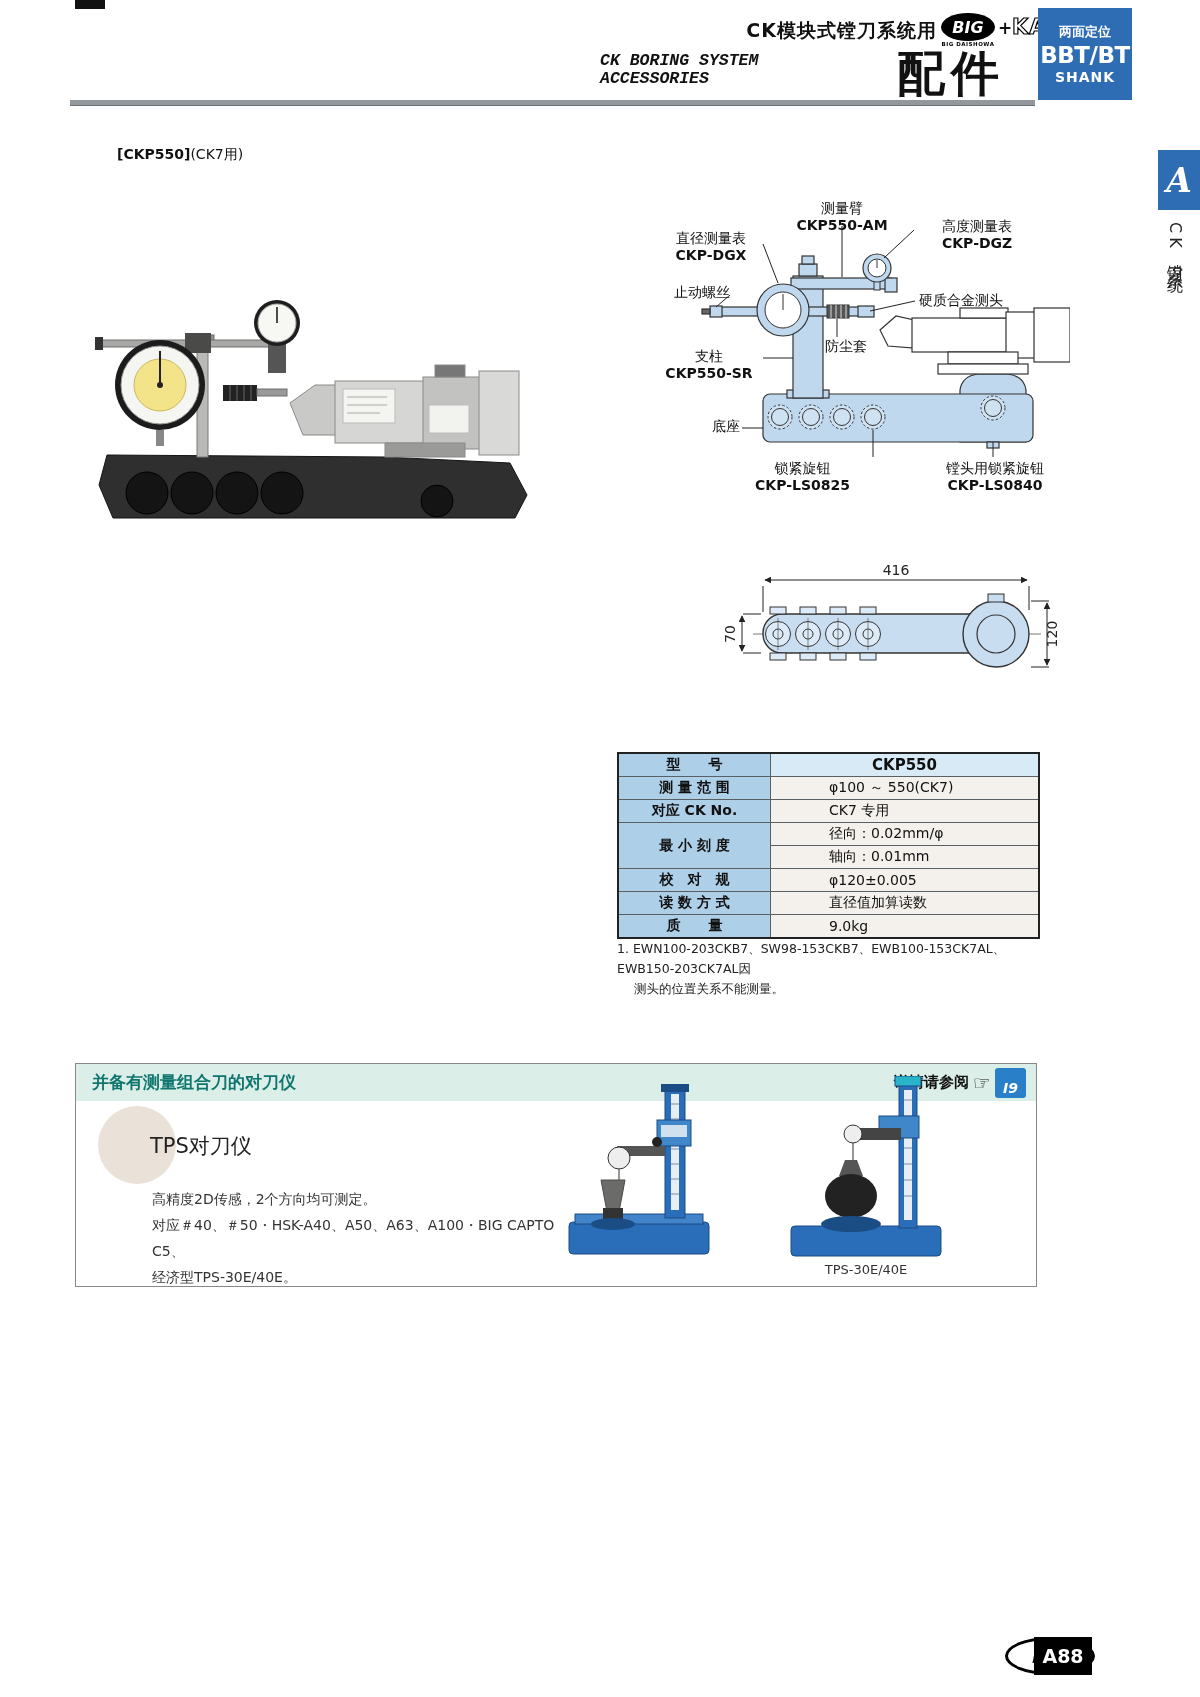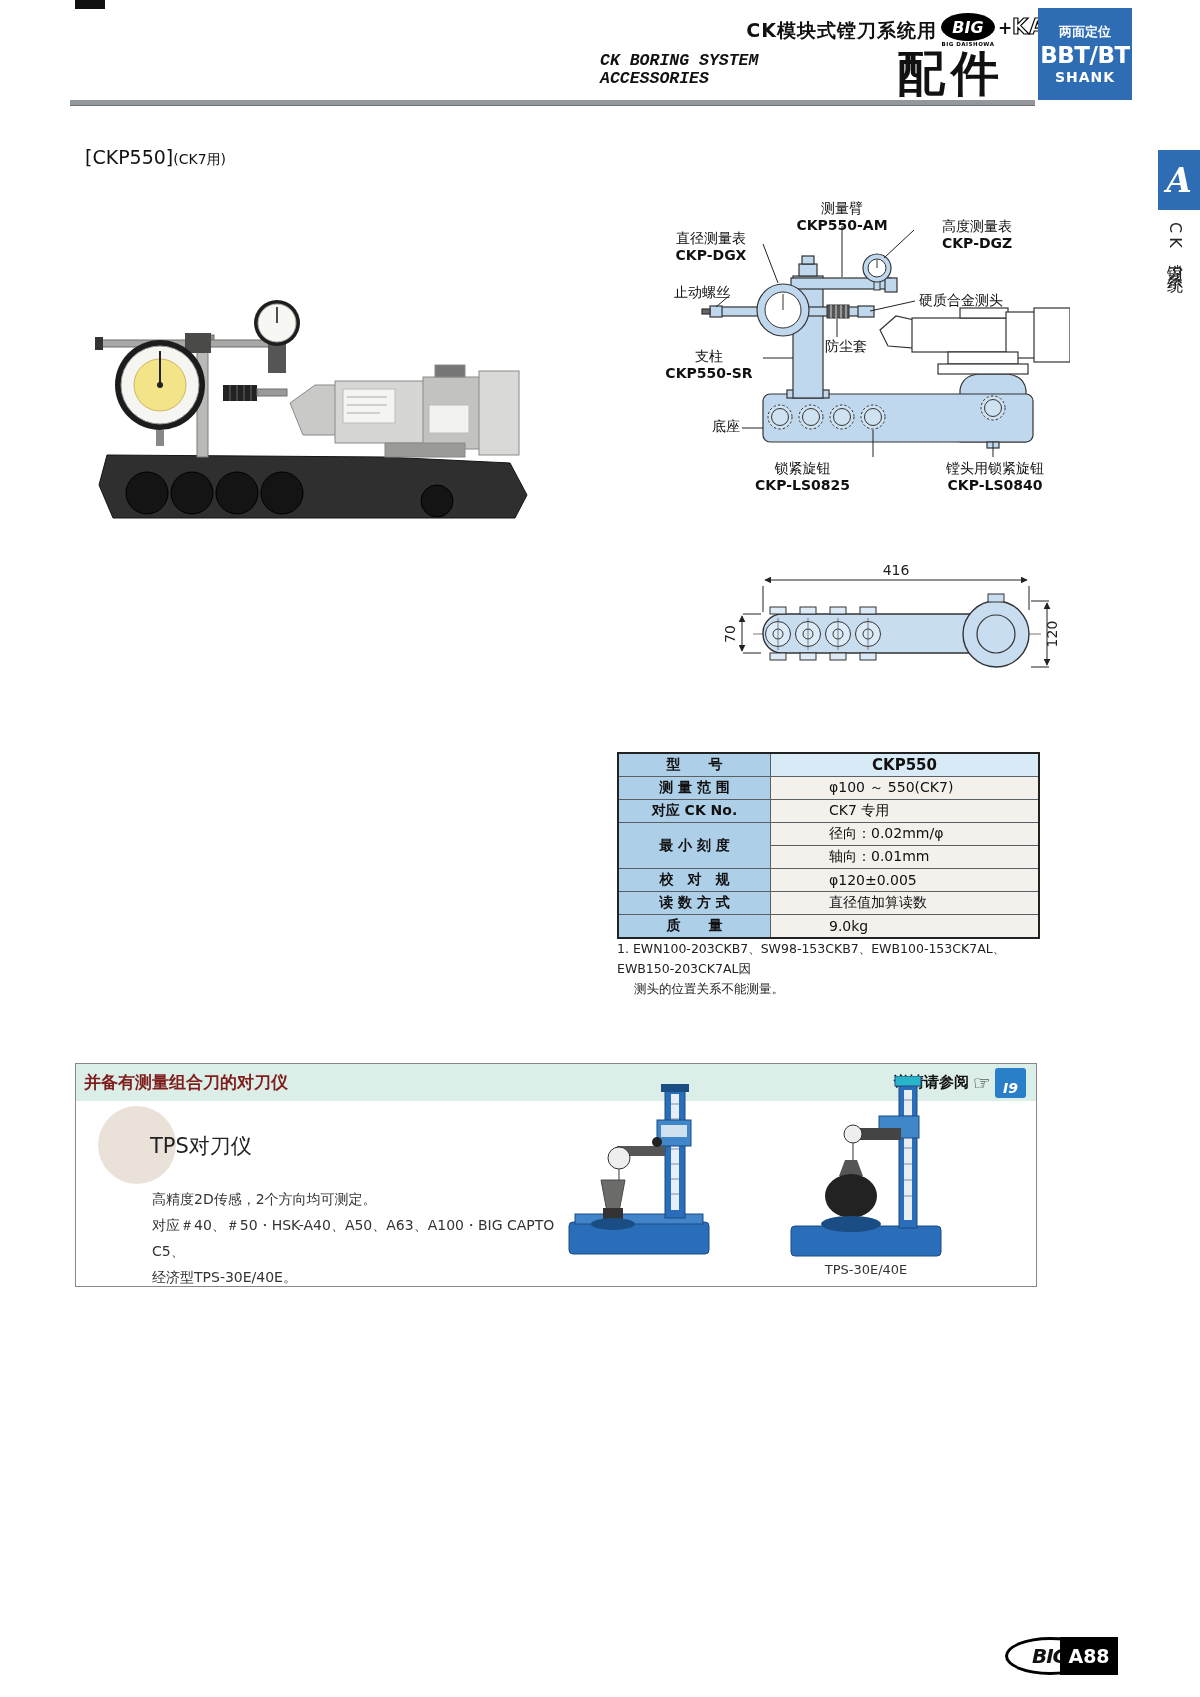--- a/index.html
+++ b/index.html
@@ -28,21 +28,21 @@
   .header-rule{left:70px;top:100px;width:965px;height:5px;background:#93989c;border-bottom:1px solid #6b7074;}
 
   
   .tab-a{left:1158px;top:150px;width:42px;height:60px;background:#2e6db4;color:#fff;
          display:flex;align-items:center;justify-content:center;
          font-family:"DejaVu Serif","Liberation Serif",serif;font-style:italic;font-weight:bold;font-size:33px;}
   .tab-label{left:1164px;top:222px;writing-mode:vertical-rl;font-size:16px;letter-spacing:4px;color:#222;}
 
   
   .model{left:85px;top:146px;font-size:14px;}
-  .model .b{font-size:19px;font-weight:normal;}
+  .model .b{font-size:14px;font-weight:bold;margin-left:32px;}
 
   
   .diagram-wrap{left:630px;top:180px;width:440px;height:320px;}
   .dlabel{position:absolute;font-size:14px;line-height:17px;color:#111;}
   .dlabel .code{font-weight:bold;}
   .lab-arm{left:152px;top:20px;width:120px;text-align:center;}
   .lab-hg{left:284px;top:38px;width:130px;text-align:left;margin-left:28px;}
   .lab-dg{left:28px;top:50px;width:106px;text-align:center;}
   .lab-ss{left:18px;top:104px;width:82px;text-align:right;}
   .lab-cp{left:289px;top:112px;width:140px;}
@@ -61,36 +61,36 @@
   .spec tr.hd td.v{background:#d8eaf6;text-align:center;font-weight:bold;padding-left:0;font-size:15px;}
   .spec tr.hd td.l{font-weight:bold;}
 
   .footnote{left:617px;top:939px;width:445px;font-size:12.5px;line-height:20px;color:#222;}
   .footnote .in{padding-left:17px;}
 
   
   .preset-box{left:75px;top:1063px;width:960px;height:222px;border:1px solid #888;background:#fff;}
   .preset-band{position:absolute;left:0;top:0;width:100%;height:37px;background:#dceee8;
                display:flex;align-items:center;}
-  .preset-title{font-size:17px;font-weight:bold;padding-left:8px;color:#7f1d1d;}
+  .preset-title{font-size:17px;font-weight:bold;padding-left:16px;color:#0f766e;}
   .preset-ref{position:absolute;right:10px;top:0;height:37px;display:flex;align-items:center;gap:4px;}
   .preset-ref .txt{font-size:15px;font-weight:bold;}
   .hand{font-size:20px;line-height:20px;}
   .ref-badge{background:#2a7fc9;color:#fff;font-weight:bold;font-style:italic;font-size:14px;
              padding:12px 8px 2px 8px;border-radius:3px;}
   .tps-circle{position:absolute;left:22px;top:42px;width:78px;height:78px;border-radius:50%;background:#eae2d9;}
   .tps-title{position:absolute;left:74px;top:68px;font-size:21px;font-weight:500;color:#222;}
   .tps-body{position:absolute;left:76px;top:122px;width:430px;font-size:14px;line-height:26px;color:#333;}
   .tps-img-label{position:absolute;left:705px;top:198px;width:170px;text-align:center;font-size:13px;color:#333;}
 
   
   .footer-logo{left:1005px;top:1637px;width:84px;height:32px;border:3px solid #000;border-radius:50%;
                background:#fff;display:flex;align-items:center;justify-content:center;
                font-style:italic;font-weight:800;font-size:20px;letter-spacing:-1px;}
-  .footer-page{left:1060px;top:1637px;width:58px;height:38px;background:#000;color:#fff;
+  .footer-page{left:1034px;top:1637px;width:58px;height:38px;background:#000;color:#fff;
                display:flex;align-items:center;justify-content:center;font-weight:bold;font-size:19px;}
 
   svg text{font-family:"DejaVu Sans","Liberation Sans",sans-serif;}
 </style>
 </head>
 <body>
 
 <div class="abs crop-mark"></div>
 <div class="abs h-cn">CK模块式镗刀系统用</div>
 <div class="abs big-logo">

